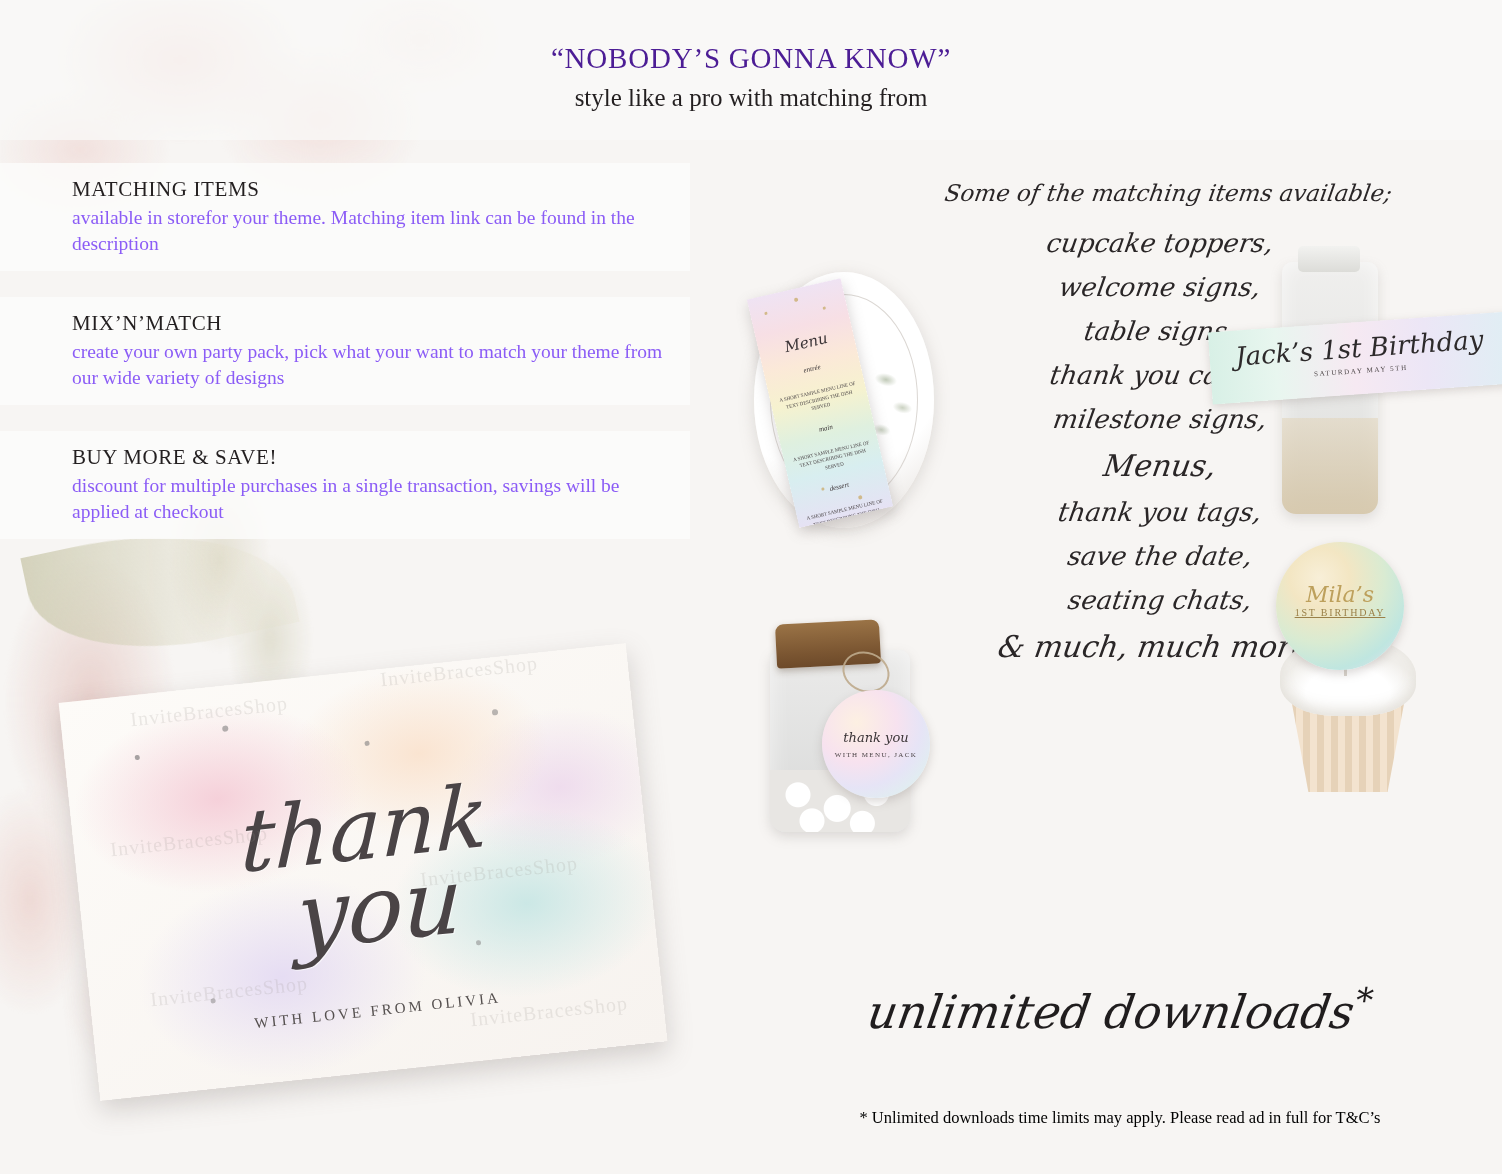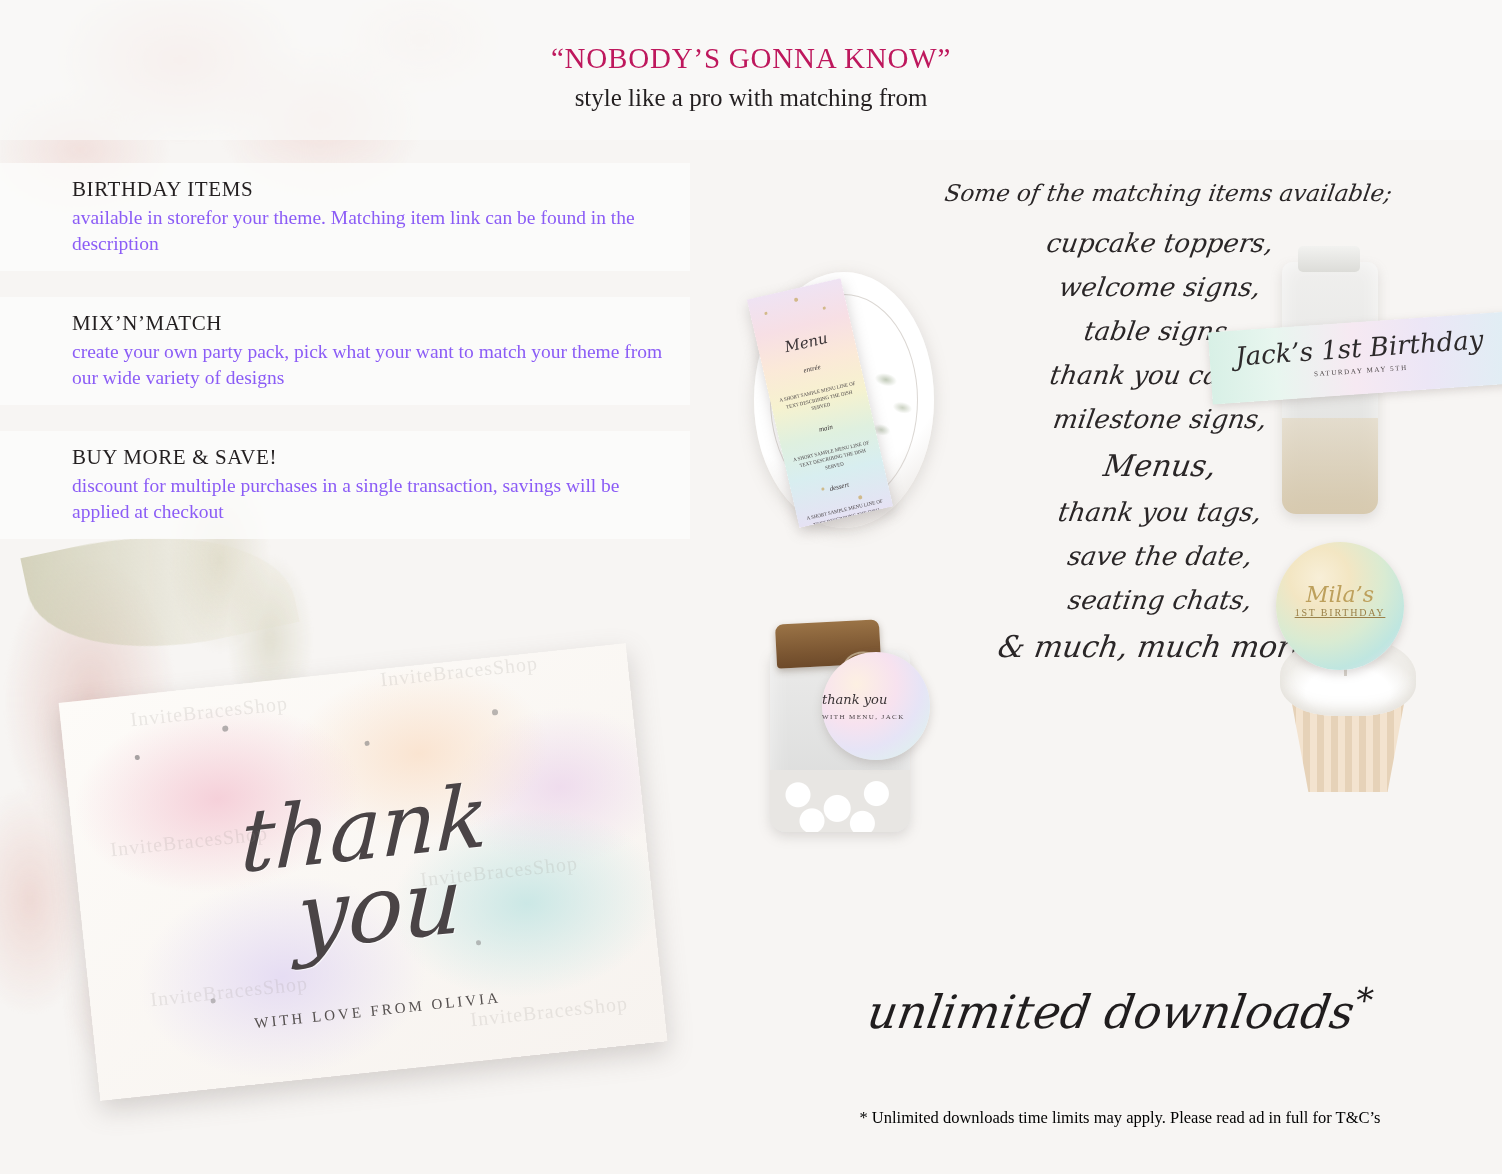--- a/index.html
+++ b/index.html
@@ -39,21 +39,21 @@
     filter:blur(.6px);
   }
   .header-band{
     position:absolute;left:0;top:0;width:100%;height:140px;
     background:rgba(250,249,248,.72);
   }
 
   
   .header{position:absolute;top:42px;left:0;width:100%;text-align:center;}
   .header h1{
-    margin:0;font-size:29px;letter-spacing:.8px;color:#be185d;font-weight:400;
+    margin:0;font-size:29px;letter-spacing:.8px;color:#4c1d95;font-weight:400;
   }
   .header h2{
     margin:9px 0 0;font-size:25px;color:#231f20;font-weight:400;
   }
 
   
   .features{position:absolute;left:0;top:163px;width:690px;}
   .feature{
     background:rgba(252,251,250,.86);
     padding:14px 0 14px 72px;
@@ -155,24 +155,24 @@
     border-radius:8px 8px 4px 4px;
     transform:rotate(-3deg);
     box-shadow:0 3px 7px rgba(90,70,50,.35);
   }
   .twine{
     position:absolute;left:842px;top:652px;width:44px;height:36px;
     border:2px solid rgba(190,170,140,.9);border-radius:50%;
     transform:rotate(20deg);
   }
   .tag{
-    position:absolute;left:822px;top:652px;width:108px;height:108px;border-radius:50%;
+    position:absolute;left:822px;top:690px;width:108px;height:108px;border-radius:50%;
     background:radial-gradient(circle at 32% 30%, #fdf0e2 0%, #f7e2ef 38%, #e6e4f6 62%, #dff0ef 85%, #f6efdc 100%);
     box-shadow:0 4px 10px rgba(140,130,125,.3);
-    text-align:left;
+    text-align:center;
   }
   .tag .t1{font-family:"DejaVu Serif",serif;font-style:italic;font-size:13px;color:#3a3436;margin-top:40px;}
   .tag .t2{font-size:7px;letter-spacing:1.4px;color:#4b4446;margin-top:6px;}
 
   
   .bottle{
     position:absolute;left:1282px;top:262px;width:96px;height:252px;
     background:linear-gradient(180deg,rgba(232,233,232,.5),rgba(212,214,212,.7));
     border-radius:10px 10px 14px 14px;
     box-shadow:inset 0 0 20px rgba(255,255,255,.65), 0 5px 12px rgba(140,135,130,.22);
@@ -270,21 +270,21 @@
   <div class="header-band"></div>
 
   <div class="header">
     <h1>“NOBODY’S GONNA KNOW”</h1>
     <h2>style like a pro with matching from</h2>
   </div>
 
   <div class="features">
 
     <div class="feature">
-      <div class="f-title">BIRTHDAY ITEMS</div>
+      <div class="f-title">MATCHING ITEMS</div>
       <div class="f-body">available in storefor your theme. Matching item link can be found in the description</div>
     </div>
 
     <div class="feature">
       <div class="f-title">MIX’N’MATCH</div>
       <div class="f-body">create your own party pack, pick what your want to match your theme from our wide variety of designs</div>
     </div>
 
     <div class="feature">
       <div class="f-title">BUY MORE &amp; SAVE!</div>

